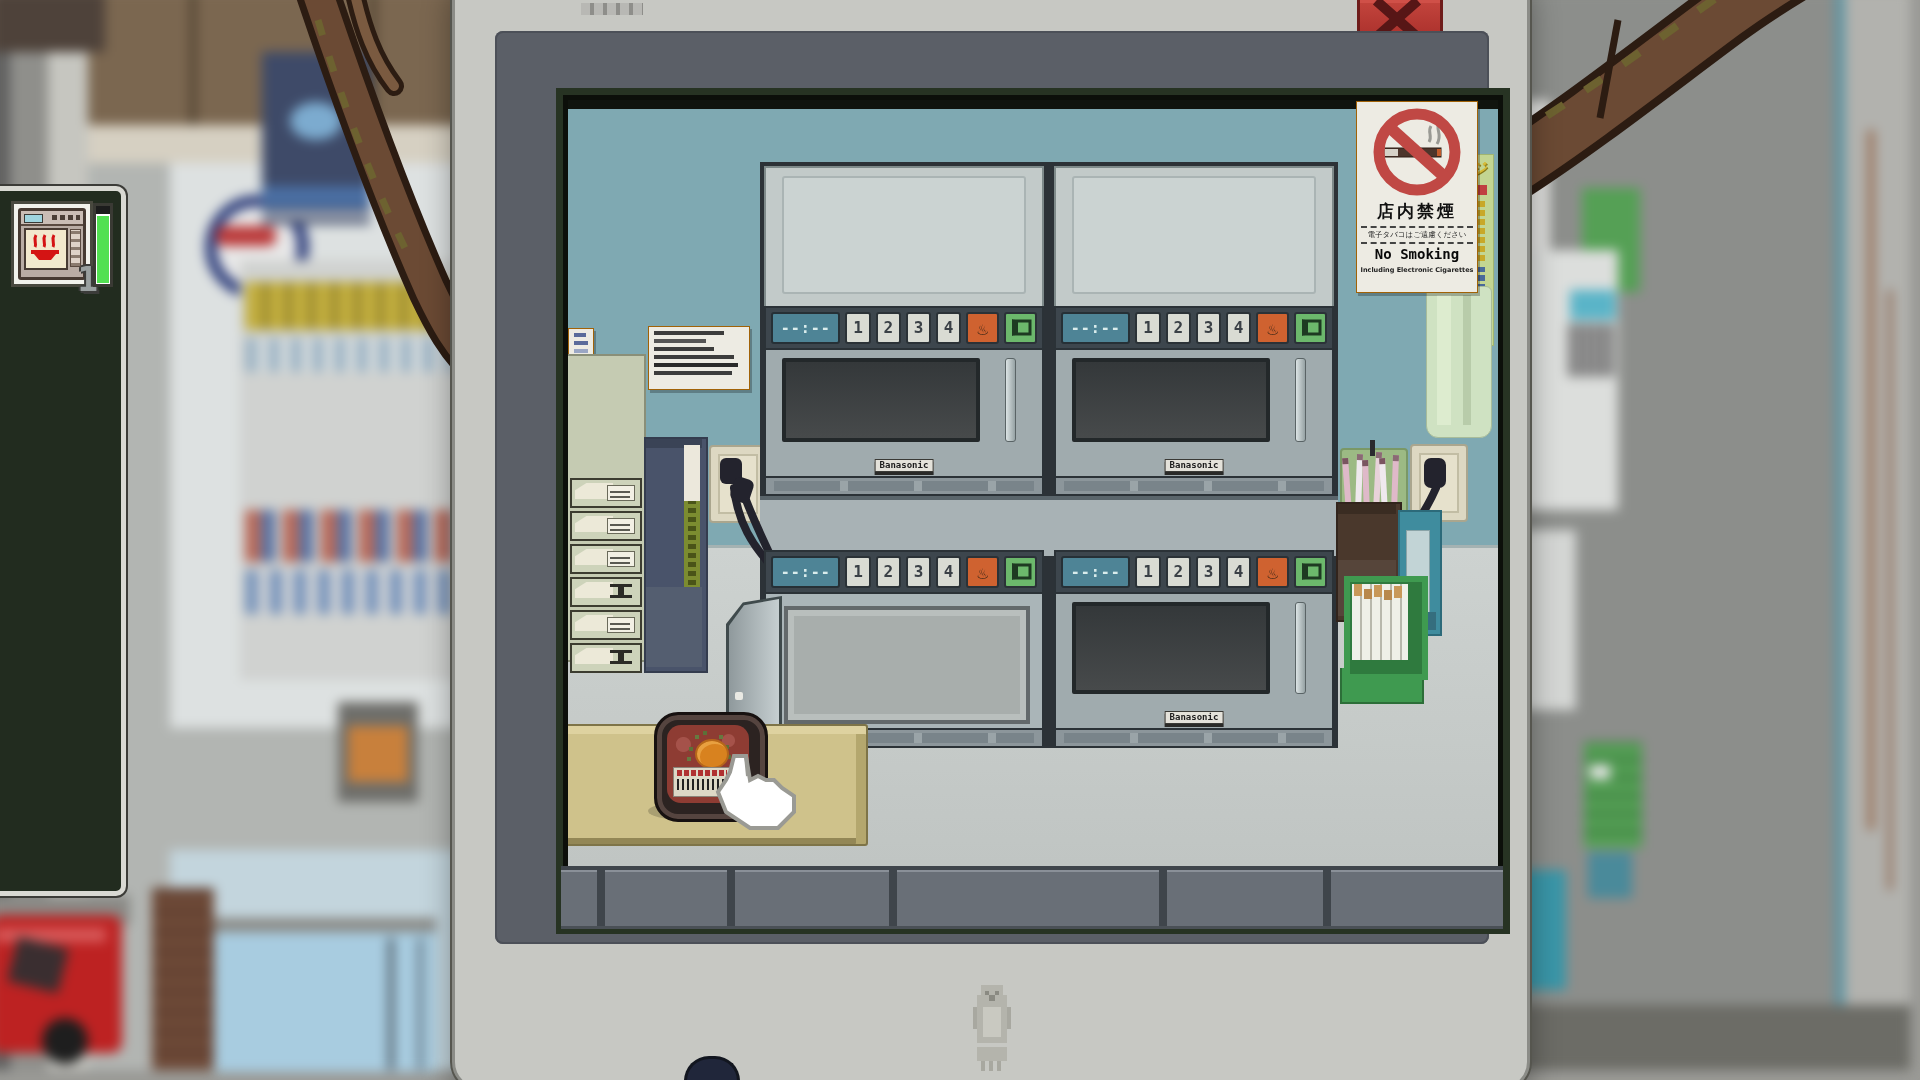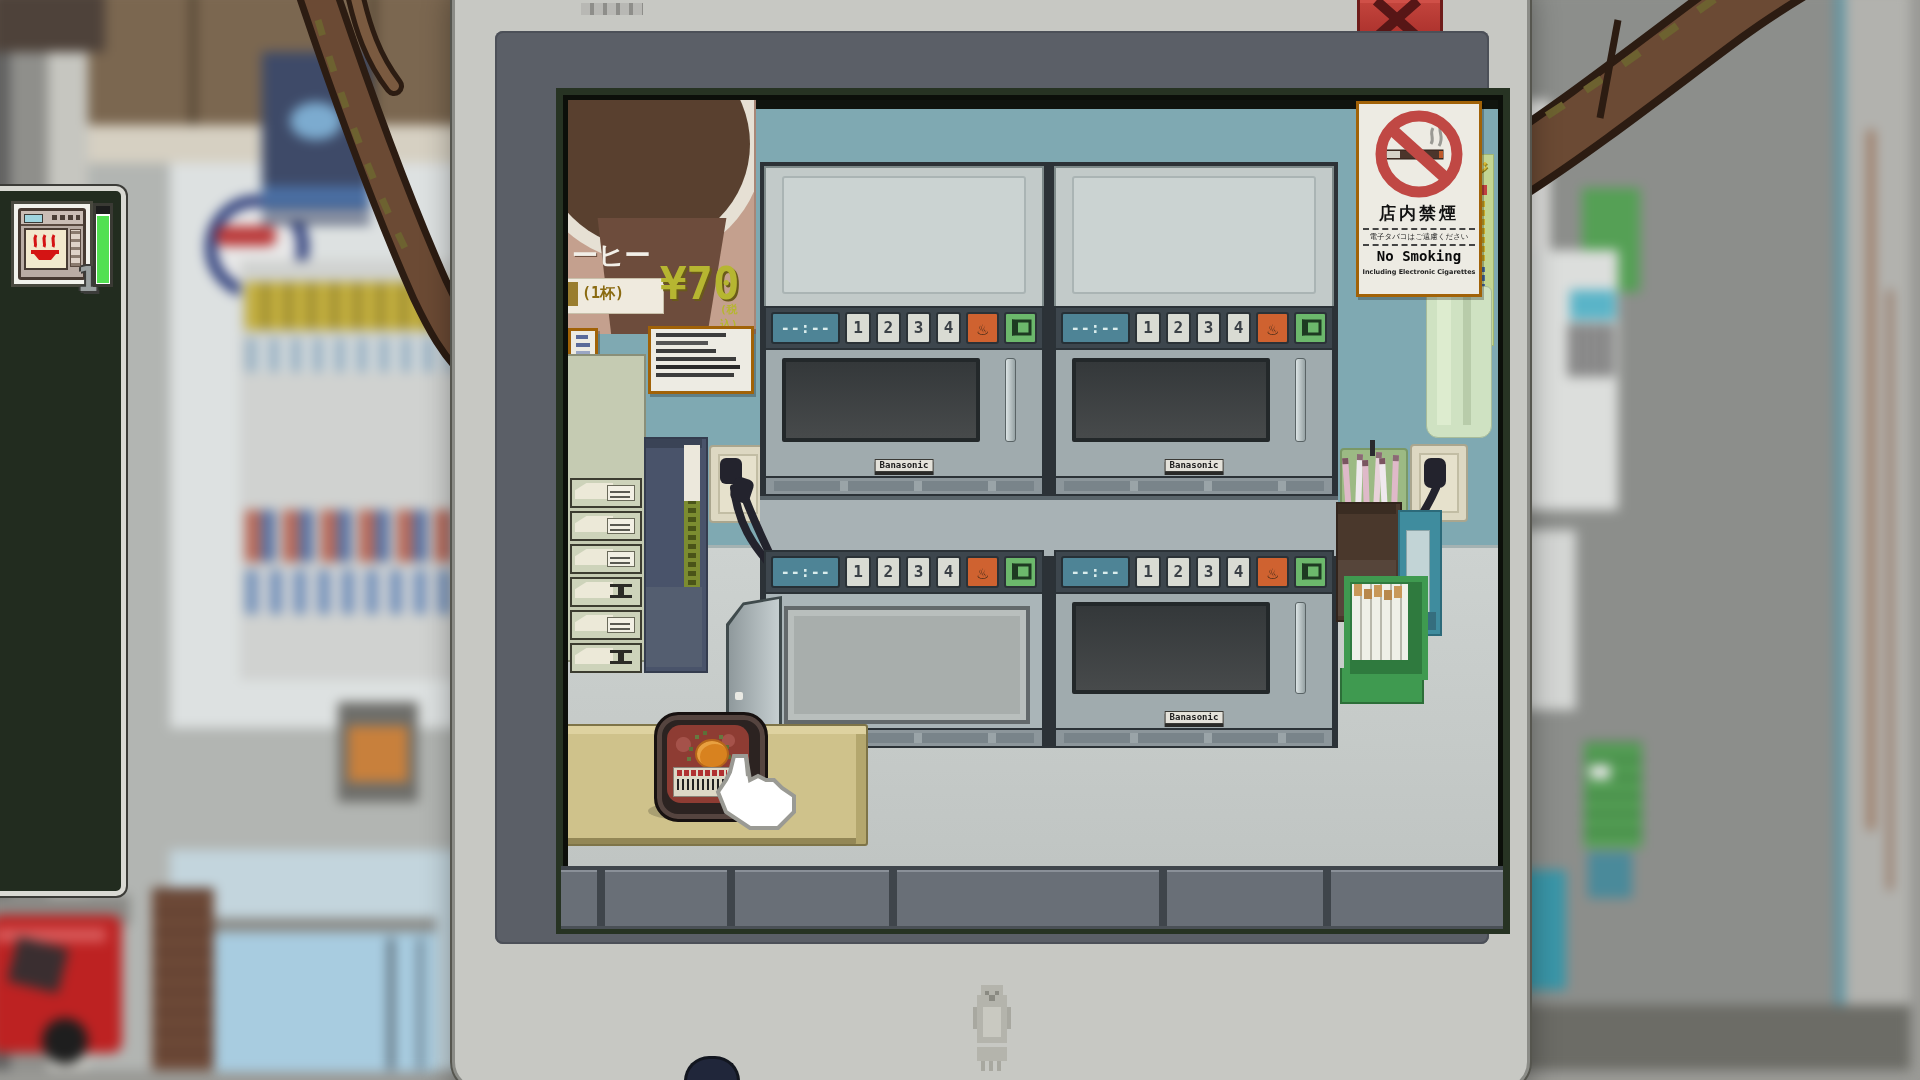--- a/index.html
+++ b/index.html
@@ -64,21 +64,21 @@
   .mw-base:before{content:"";position:absolute;left:8px;right:8px;top:3px;bottom:3px;
     background:repeating-linear-gradient(90deg,#79848a 0 66px,#9aa4a8 66px 74px);}
   .mw-inner{position:absolute;left:18px;top:12px;width:246px;height:118px;background:#a8aeac;border:4px solid #63696b;
     box-shadow:inset 0 0 0 6px #b9bfbd;}
   .swing{position:absolute;left:-38px;top:46px;width:56px;height:164px;background:#3f4a4c;
     clip-path:polygon(100% 0%,100% 100%,30% 91%,0% 79%,0% 17%,30% 4%);}
   .swing .in{position:absolute;inset:3px;background:linear-gradient(90deg,#8f999c,#c6cfd1);
     clip-path:polygon(100% 0%,100% 100%,30% 91%,0% 79%,0% 17%,30% 4%);}
   .swing .knob{position:absolute;left:9px;top:96px;width:8px;height:8px;background:#e9e9e3;border-radius:2px;}
   
-  .sign{position:absolute;background:#edebe3;border:3px solid #a16207;box-shadow:2px 3px 0 rgba(0,0,0,.25);}
+  .sign{position:absolute;background:#edebe3;border:1px solid #a16207;box-shadow:2px 3px 0 rgba(0,0,0,.25);}
   .tbar{height:4px;background:#3c3c3c;margin:4px 5px 0 5px;}
   .slot{position:relative;height:26px;margin:0 2px 3px 2px;background:#cdd3ba;border:2px solid #3c3c30;}
   .slot .tray{position:absolute;left:3px;top:3px;width:56%;height:16px;background:#ece9d8;
     clip-path:polygon(0 45%,30% 0,100% 0,100% 100%,0 100%);border:0;}
   .slot .stick{position:absolute;right:5px;top:5px;width:26px;height:14px;background:#f2f0e4;border:1px solid #6a6a5a;
     background-image:repeating-linear-gradient(0deg,#5a5a52 0 2px,transparent 2px 5px);background-size:20px 10px;background-position:2px 2px;background-repeat:no-repeat;}
   .slot .ibar{position:absolute;right:8px;top:5px;width:22px;height:14px;
     background:linear-gradient(#2b2b26 0 3px,transparent 3px calc(100% - 3px),#2b2b26 calc(100% - 3px));}
   .slot .ibar:after{content:"";position:absolute;left:8px;top:0;bottom:0;width:6px;background:#2b2b26;}
   .outlet{position:absolute;width:54px;height:74px;background:#ddd8c2;border:2px solid #aaa68e;border-radius:4px;}
@@ -195,32 +195,20 @@
 
     <div class="bezel">
 
       <div class="screen">
 
         <div class="scr" style="left:0;top:0;width:930px;height:9px;background:#10140e;"></div>
         <div class="scr" style="left:0;top:448px;width:930px;height:340px;background:linear-gradient(#cdd2d0,#bfc4c2);box-shadow:0 -3px 0 #a4b2b2;"></div>
         <div class="scr" style="left:0;top:777px;width:930px;height:22px;background:#667079;"></div>
         <div class="scr" style="left:0;top:799px;width:930px;height:13px;background:#0c0c0c;"></div>
 
-        <div class="scr" style="left:0;top:0;width:186px;height:234px;background:#c4a08e;overflow:hidden;border-right:2px solid #a88676;">
-          <div class="abs" style="left:-40px;top:-74px;width:236px;height:236px;border-radius:50%;background:#e6e0d4;"></div>
-          <div class="abs" style="left:-26px;top:-60px;width:208px;height:208px;border-radius:50%;background:#59402f;
-            background-image:radial-gradient(circle at 40% 35%,#8a7260 0 9px,transparent 10px),radial-gradient(circle at 65% 25%,#8a7260 0 7px,transparent 8px),radial-gradient(circle at 30% 60%,#7c6552 0 11px,transparent 12px),radial-gradient(circle at 60% 55%,#8a7260 0 8px,transparent 9px),radial-gradient(circle at 48% 45%,#6d574а 0 6px,transparent 7px);"></div>
-          <div class="abs" style="left:24px;top:118px;width:140px;height:120px;background:#6d4c3c;clip-path:polygon(4% 0,96% 0,82% 100%,14% 100%);"></div>
-          <div class="abs px" style="left:4px;top:138px;color:#f2efe8;font-weight:bold;font-size:26px;text-shadow:1px 1px 0 #6a4a3a;">ーヒー</div>
-          <div class="abs" style="left:-6px;top:178px;width:100px;height:34px;background:#efeade;border:1px solid #c8c0aa;"></div>
-          <div class="abs" style="left:-6px;top:182px;width:16px;height:24px;background:#8a6a10;opacity:.85;"></div>
-          <div class="abs px" style="left:14px;top:184px;color:#8a6a10;font-weight:bold;font-size:15px;">(1杯)</div>
-          <div class="abs px" style="left:92px;top:158px;color:#b6b631;font-weight:bold;font-size:44px;text-shadow:2px 2px 0 #6a5a1a;">¥70</div>
-          <div class="abs px" style="left:152px;top:202px;color:#b6b631;font-weight:bold;font-size:11px;">(税込)</div>
-        </div>
 
         <div class="sign" style="left:0;top:228px;width:24px;height:64px;">
           <div class="tbar" style="background:#5a6a9a;width:12px;"></div>
             <div class="tbar" style="background:#5a6a9a;"></div>
           <div class="tbar" style="background:#9aa6c4;"></div>
             <div class="tbar" style="background:#5a6a9a;width:10px;"></div>
         </div>
         <div class="sign" style="left:80px;top:226px;width:100px;height:62px;">
           <div class="tbar" style="width:70px;"></div>
             <div class="tbar" style="width:52px;background:#555;"></div>

